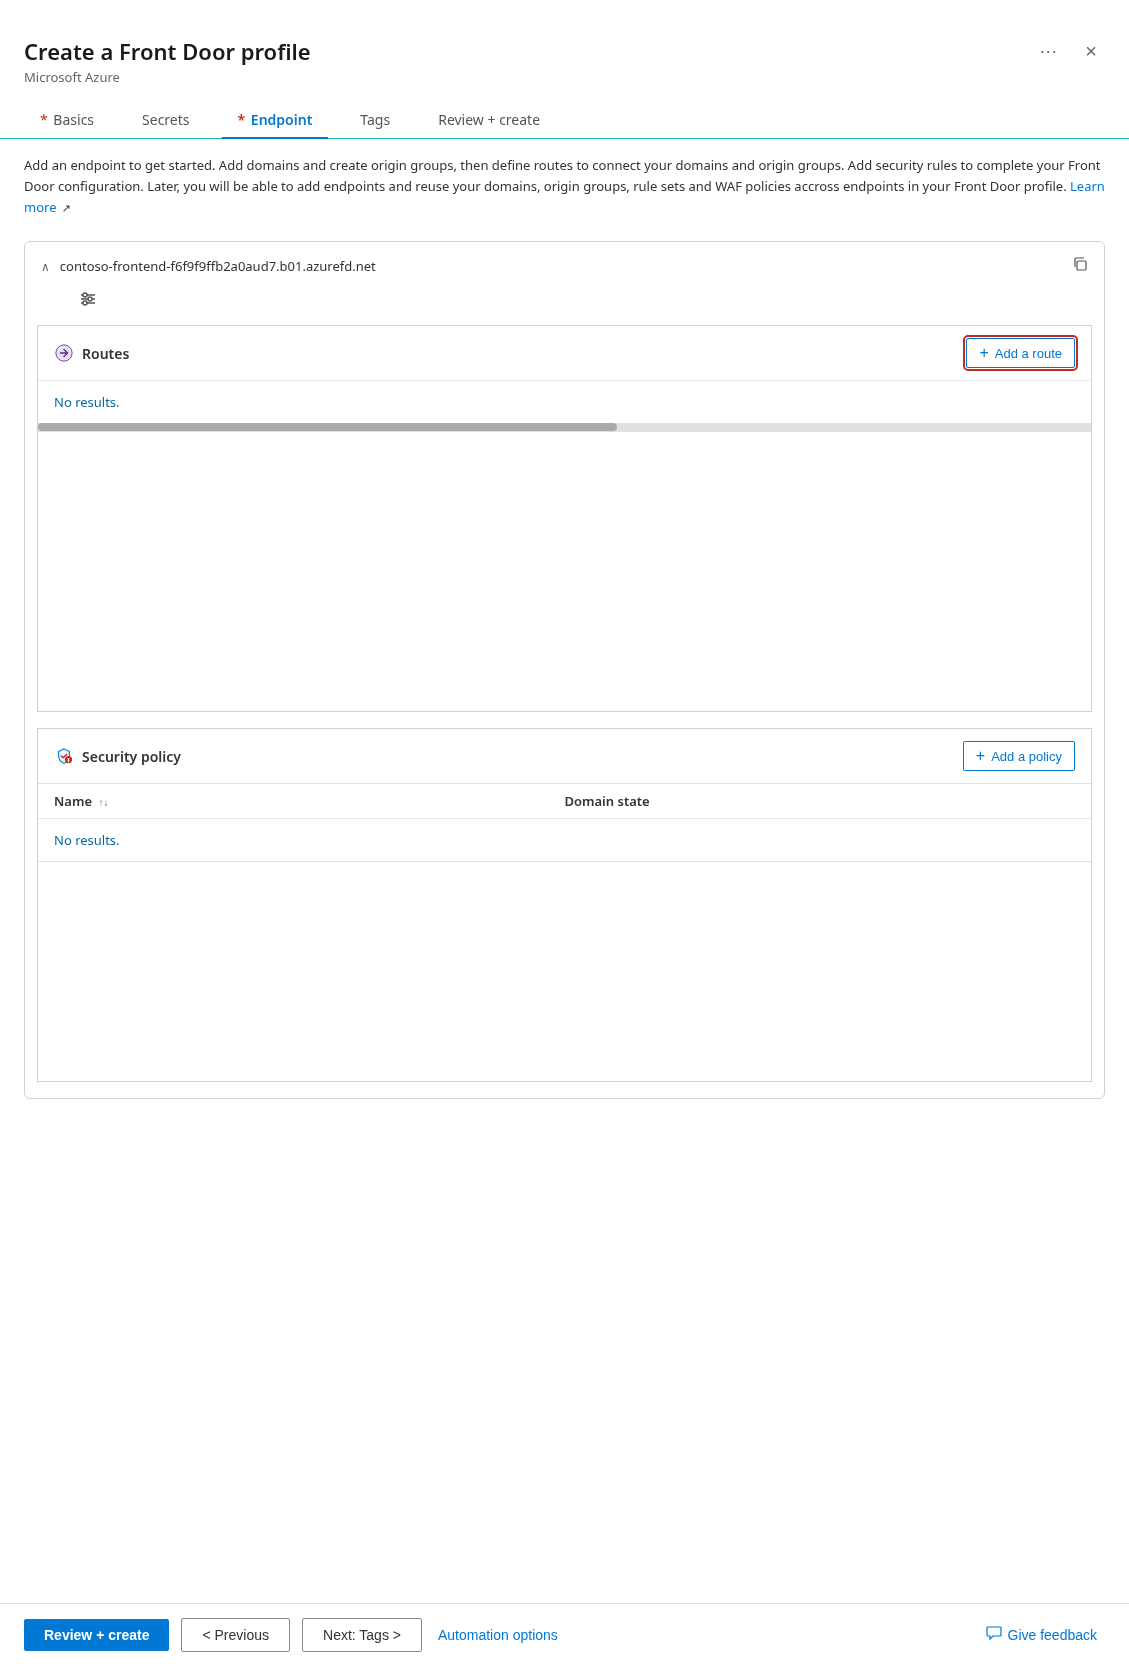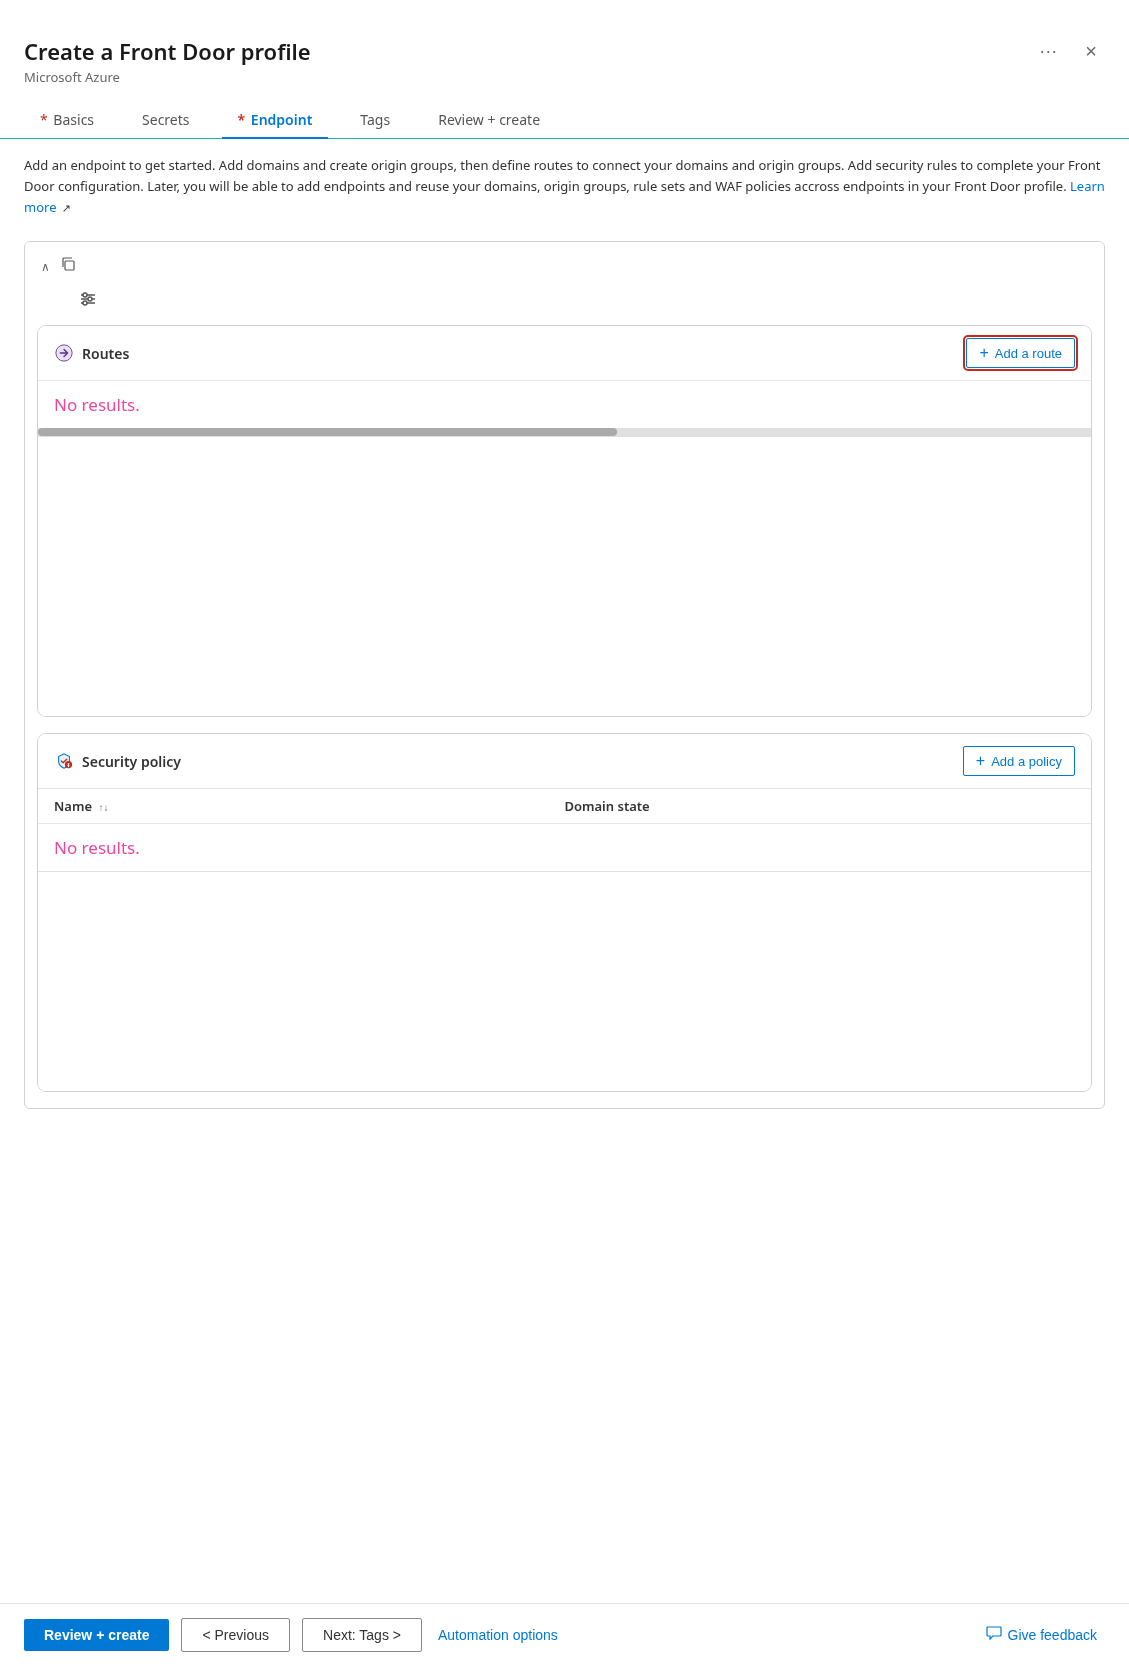--- a/index.html
+++ b/index.html
@@ -129,21 +129,21 @@
     }
     .endpoint-settings-icon {
       font-size: 16px;
       color: #555;
       cursor: pointer;
       margin-left: 16px;
     }
     .section-box {
       margin: 0 12px 16px 12px;
       border: 1px solid #d0d0d0;
-      border-radius: 9px;
+      border-radius: 0;
       background: #fff;
       overflow: hidden;
     }
     .section-header {
       display: flex;
       align-items: center;
       justify-content: space-between;
       padding: 12px 16px;
       background: #fff;
     }
@@ -200,22 +200,22 @@
       grid-template-columns: 1fr 1fr;
     }
     .sort-icon {
       display: inline-block;
       font-size: 10px;
       color: #666;
       margin-left: 3px;
     }
     .no-results {
       padding: 12px 16px;
-      font-size: 17px;
-      color: #ec4899;
+      font-size: 13px;
+      color: #0369a1;
       border-top: 1px solid #e8e8e8;
     }
     .table-body-empty {
       height: 280px;
       background: #fff;
       border-top: 1px solid #e0e0e0;
     }
     .security-table-body-empty {
       height: 220px;
       background: #fff;
@@ -332,20 +332,21 @@
     <span>Add an endpoint to get started. Add domains and create origin groups, then define routes to connect your domains and origin groups. Add security rules to complete your Front Door configuration. Later, you will be able to add endpoints and reuse your domains, origin groups, rule sets and WAF policies accross endpoints in your Front Door profile.</span>
     <a href="#">Learn more</a>
     <span style="font-size:11px;margin-left:2px;">↗</span>
   </div>
 
   <div class="main-content">
     <div class="endpoint-card">
 
       <div class="endpoint-header">
         <span class="endpoint-collapse-icon">∧</span>
+        <span class="endpoint-url">contoso-frontend-f6f9f9ffb2a0aud7.b01.azurefd.net</span>
         <span class="copy-icon">
           <svg width="16" height="16" viewBox="0 0 16 16" fill="none" xmlns="http://www.w3.org/2000/svg">
             <rect x="5" y="5" width="9" height="9" rx="1" stroke="#555" stroke-width="1.2" fill="none"></rect>
             <path d="M3 11V3a1 1 0 011-1h8" stroke="#555" stroke-width="1.2" fill="none"></path>
           </svg>
         </span>
       </div>
 
       <div style="padding: 0 16px 12px 38px;">
         <span class="endpoint-settings-icon">

